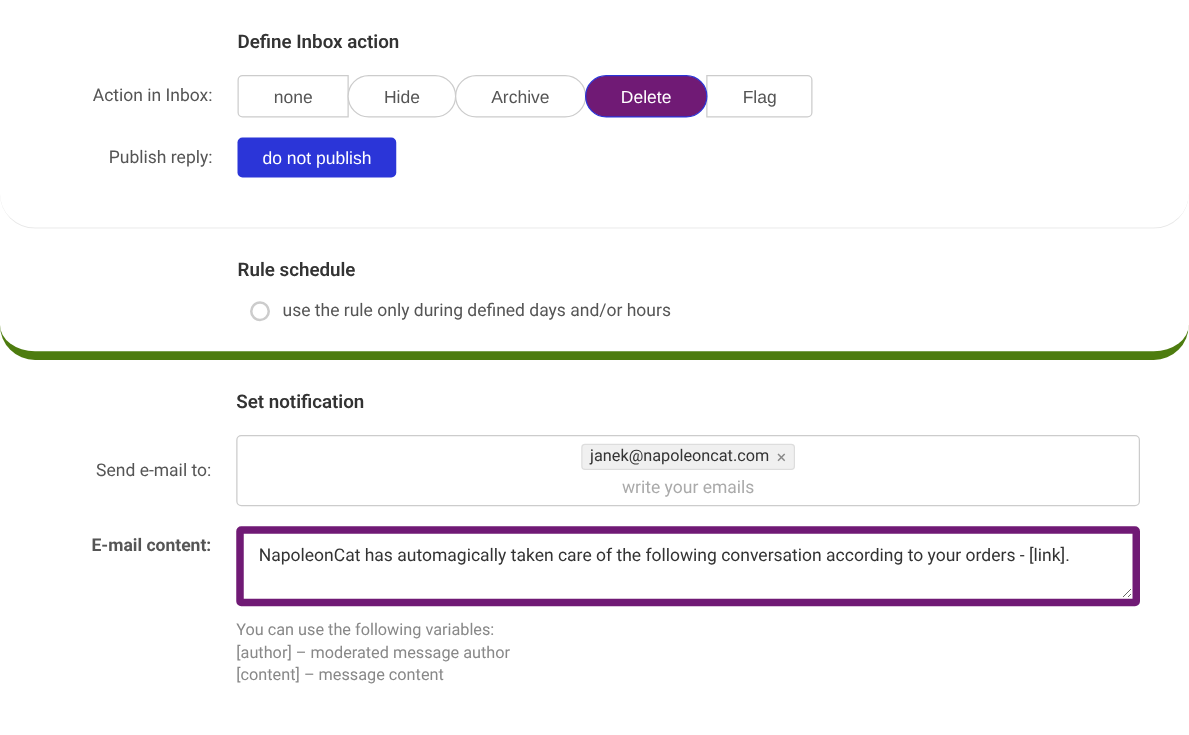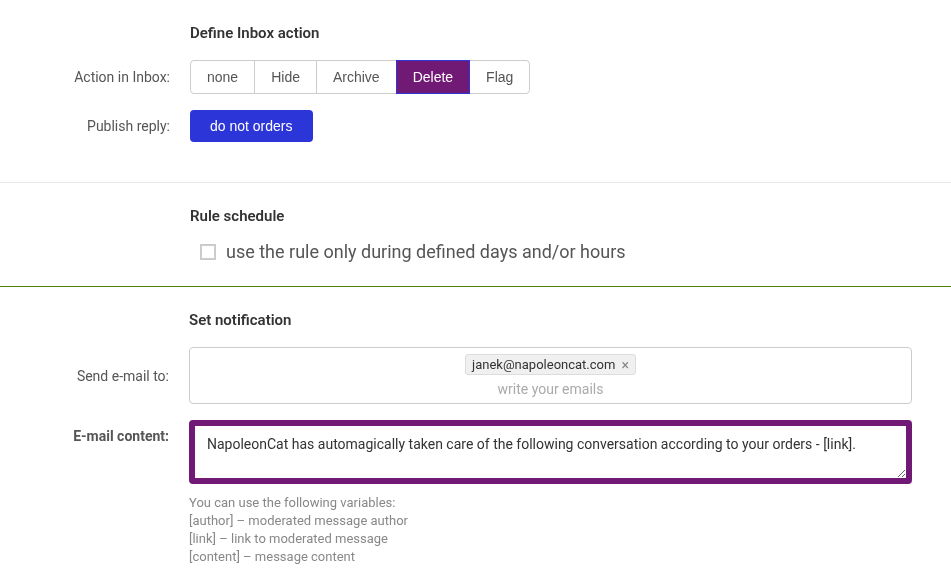--- a/index.html
+++ b/index.html
@@ -1,15 +1,15 @@
 <!DOCTYPE html>
 <html><head>
   <meta charset="utf-8">
   <style>
-    * { box-sizing: border-box; margin: 0; padding: 0; }
+    * { box-sizing: border-box; margin: 0; padding: 0; border-radius: 28px; }
     body {
       font-family: -apple-system, BlinkMacSystemFont, 'Segoe UI', Roboto, Arial, sans-serif;
       font-size: 14px;
       color: #333;
       background: #fff;
     }
 
     .section {
       padding: 24px 40px 24px 40px;
       border-bottom: 1px solid #e8e8e8;
@@ -37,21 +37,21 @@
       color: #555;
       flex-shrink: 0;
     }
 
     .button-group {
       display: flex;
       gap: 0;
     }
 
     .inbox-btn {
-      padding: 8px 16px;
+      padding: 8px 28px;
       border: 1px solid #ccc;
       background: #fff;
       cursor: pointer;
       font-size: 14px;
       color: #555;
       margin-right: -1px;
       position: relative;
     }
 
     .inbox-btn:first-child {
@@ -74,21 +74,21 @@
       background: #2b35d8;
       color: #fff;
       border: none;
       border-radius: 4px;
       cursor: pointer;
       font-size: 14px;
     }
 
     .rule-schedule-section {
       padding: 24px 40px;
-      border-bottom: 1px solid #4d7c0f;
+      border-bottom: 7px solid #4d7c0f;
     }
 
     .rule-schedule-title {
       font-size: 15px;
       font-weight: 600;
       color: #333;
       margin-bottom: 16px;
       margin-left: 0;
     }
 
@@ -105,21 +105,21 @@
       border: 1px solid #bbb;
       cursor: pointer;
       flex-shrink: 0;
       appearance: none;
       -webkit-appearance: none;
       border: 2px solid #ccc;
       background: #fff;
     }
 
     .checkbox-label {
-      font-size: 18px;
+      font-size: 14px;
       color: #555;
     }
 
     .notification-section {
       padding: 24px 39px;
     }
 
     .notification-title {
       font-size: 15px;
       font-weight: 600;
@@ -204,21 +204,21 @@
     <div class="button-group">
       <button class="inbox-btn">none</button>
       <button class="inbox-btn">Hide</button>
       <button class="inbox-btn">Archive</button>
       <button class="inbox-btn active">Delete</button>
       <button class="inbox-btn">Flag</button>
     </div>
   </div>
   <div class="form-row">
     <div class="form-label">Publish reply:</div>
-    <button class="publish-btn">do not orders</button>
+    <button class="publish-btn">do not publish</button>
   </div>
 </div>
 
 <div class="rule-schedule-section">
   <div class="rule-schedule-title section-header-indent">Rule schedule</div>
   <div class="checkbox-row">
     <input type="checkbox" style="">
     <span class="checkbox-label">use the rule only during defined days and/or hours</span>
   </div>
 </div>
@@ -241,23 +241,19 @@
     <div class="form-label" style="padding-top: 8px; font-weight: bold;">E-mail content:</div>
     <div style="flex: 1;">
       <textarea class="email-content-textarea" style="">NapoleonCat has automagically taken care of the following conversation according to your orders - [link].</textarea>
       <div class="variables-hint">
         <div>You can use the following variables:</div>
         <div class="var-item">
           <span class="var-name">[author]</span>
           <span>– moderated message author</span>
         </div>
         <div class="var-item">
-          <span class="var-name">[link]</span>
-          <span>– link to moderated message</span>
-        </div>
-        <div class="var-item">
           <span class="var-name">[content]</span>
           <span>– message content</span>
         </div>
       </div>
     </div>
   </div>
 </div>
 
 </body></html>

